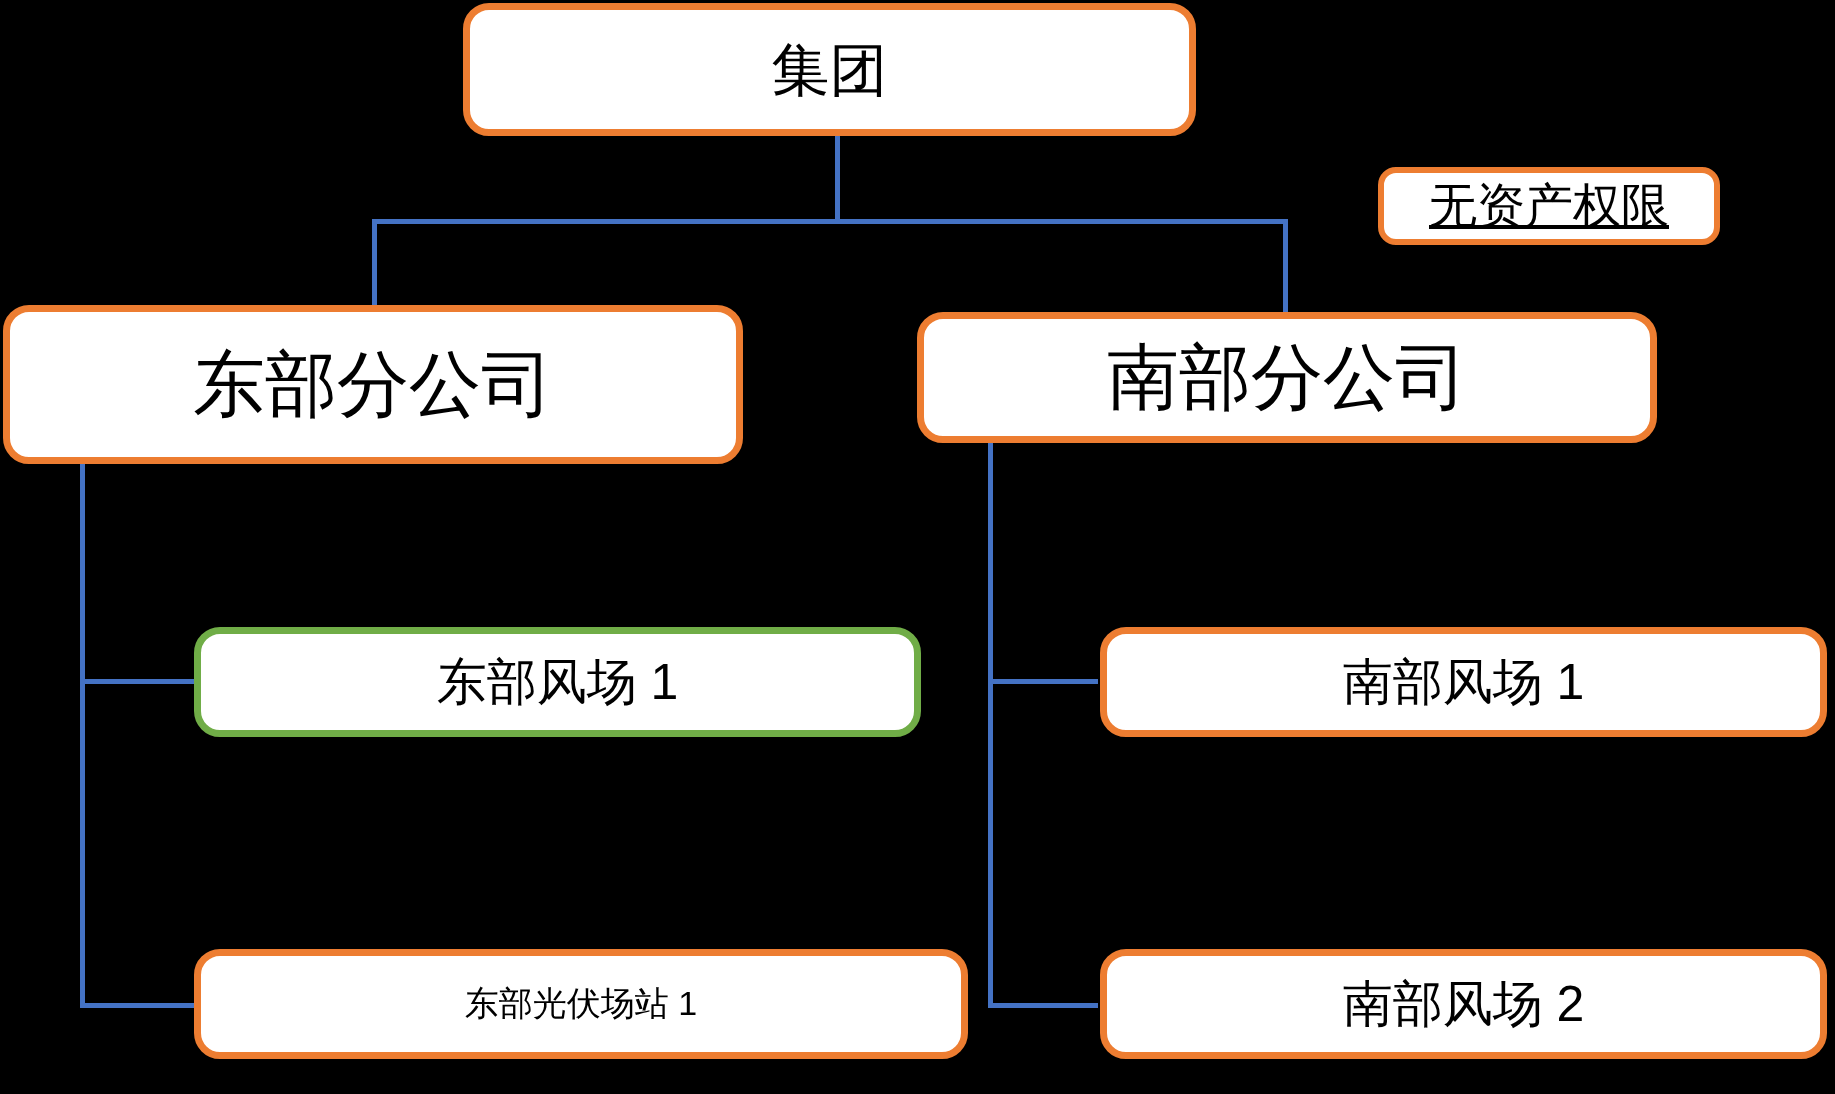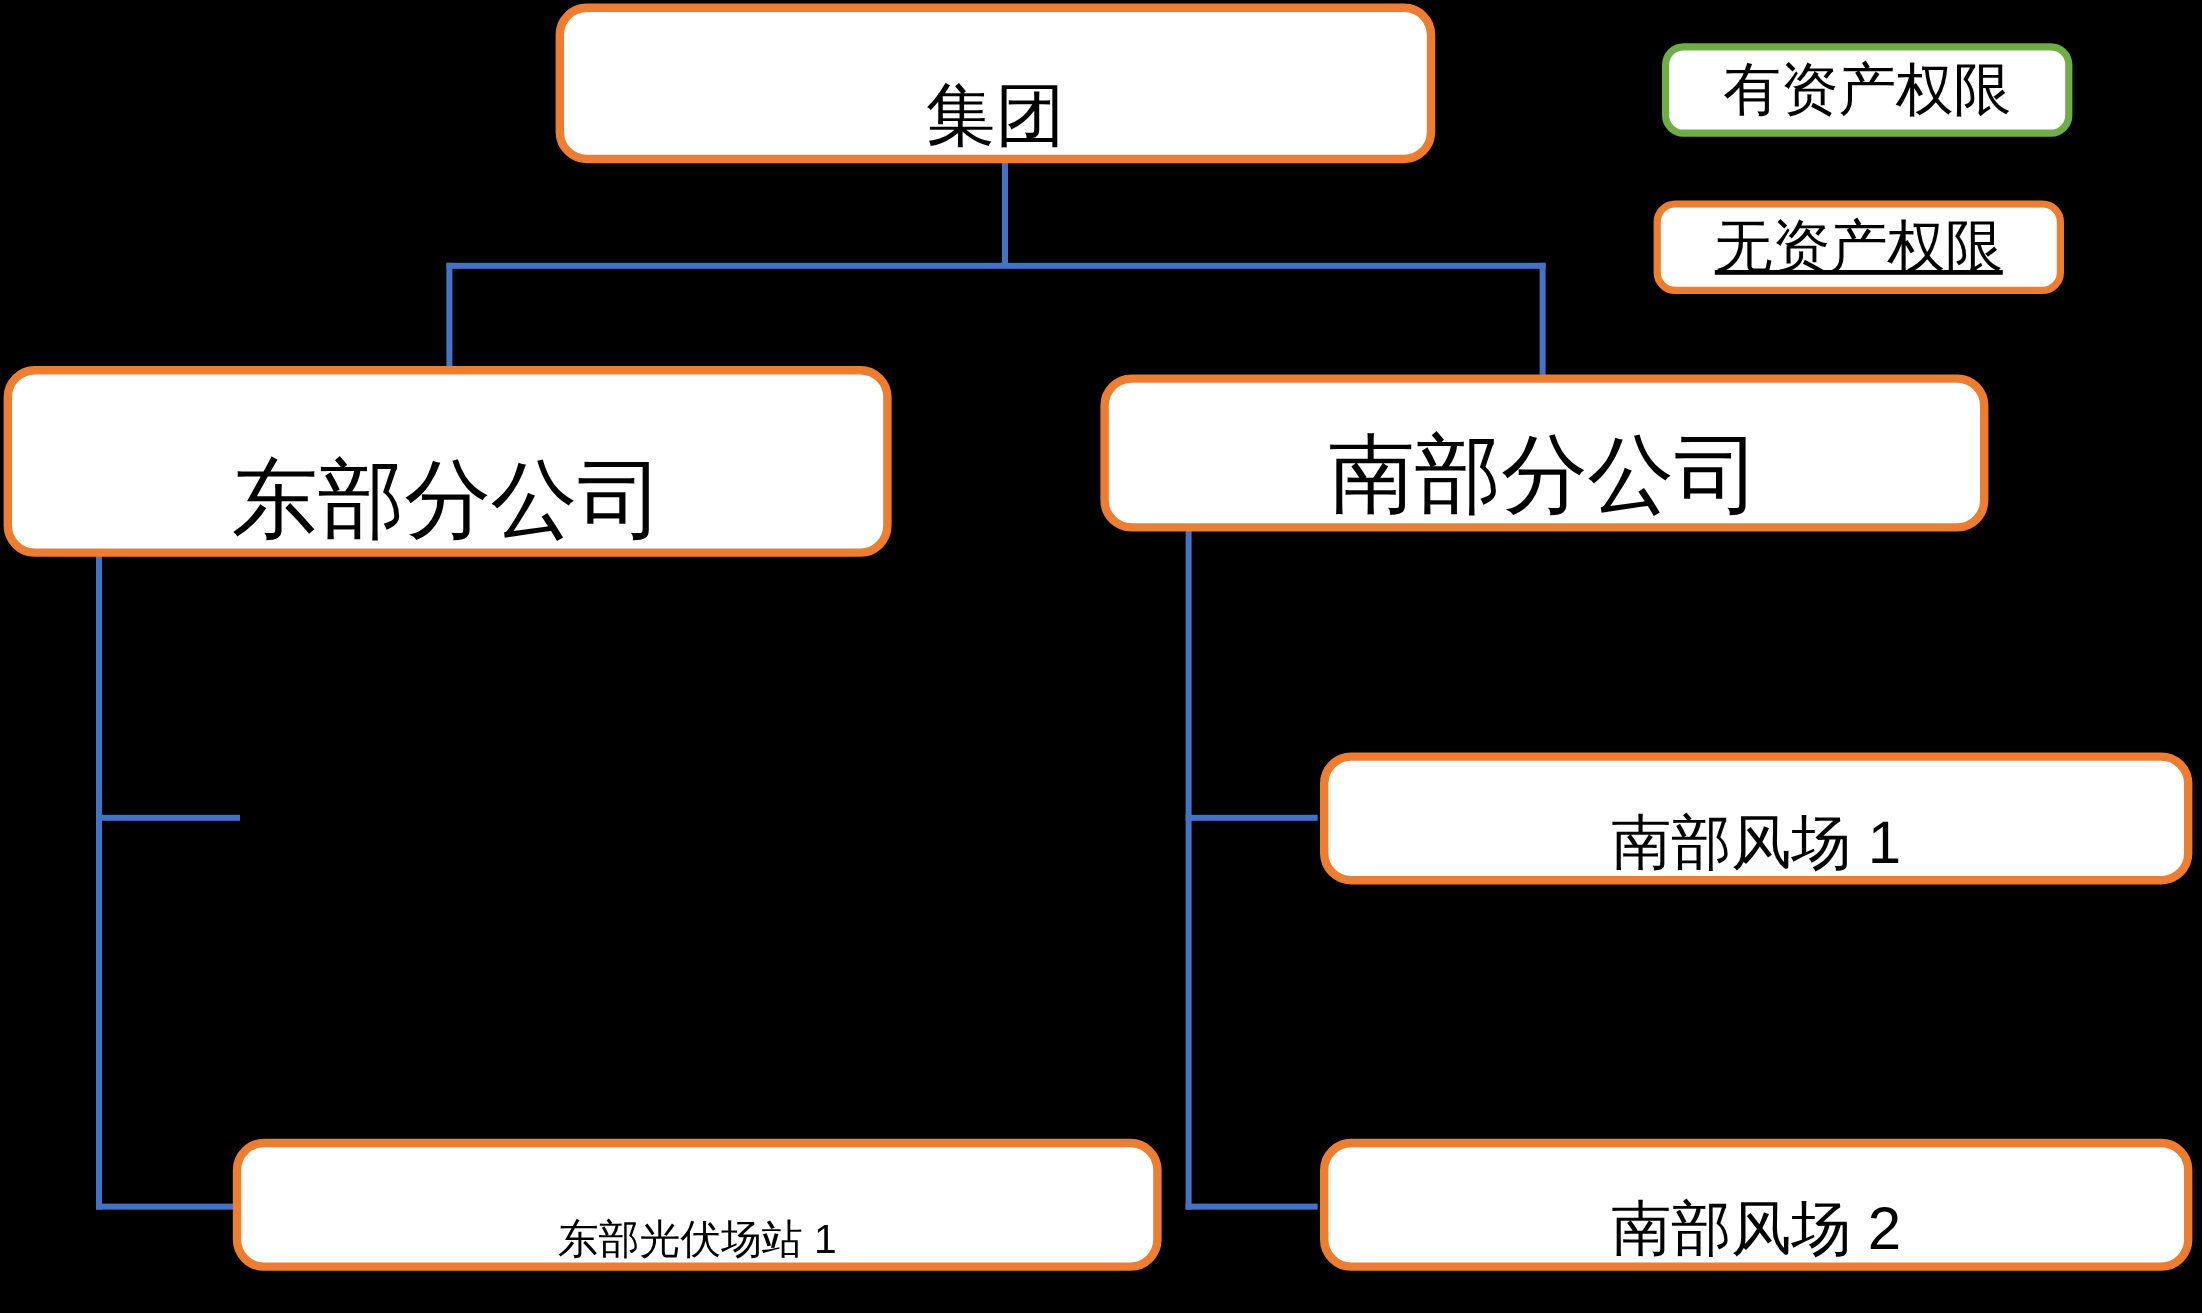--- a/index.html
+++ b/index.html
@@ -22,21 +22,21 @@
     background: #4472C4;
   }
 
   
   .node {
     position: absolute;
     box-sizing: border-box;
     background: #FFFFFF;
     border-radius: 26px;
     display: flex;
-    align-items: flex-end;
+    align-items: center;
     justify-content: center;
     color: #000000;
     text-align: center;
     line-height: 1.1;
     white-space: nowrap;
   }
   .node.orange { border: 7px solid #ED7D31; }
   .node.green  { border: 7px solid #70AD47; }
 
   .node .label { display: block; }
@@ -86,34 +86,34 @@
   </div>
 
   <div class="node orange" style="left:3px; top:305px; width:740px; height:159px; font-size:72px;">
     <span class="label">东部分公司</span>
   </div>
 
   <div class="node orange" style="left:917px; top:312px; width:740px; height:131px; font-size:72px;">
     <span class="label">南部分公司</span>
   </div>
 
+  <div class="node green" style="left:194px; top:627px; width:727px; height:110px; font-size:50px;">
+    <span class="label">东部风场 1</span>
+  </div>
 
   <div class="node orange" style="left:194px; top:949px; width:774px; height:110px; font-size:34px;">
     <span class="label">东部光伏场站 1</span>
   </div>
 
   <div class="node orange" style="left:1100px; top:627px; width:727px; height:110px; font-size:50px;">
     <span class="label">南部风场 1</span>
   </div>
 
   <div class="node orange" style="left:1100px; top:949px; width:727px; height:110px; font-size:50px;">
     <span class="label">南部风场 2</span>
   </div>
 
-  <div class="legend-chip green" style="left:1385px; top:36px; width:342px; height:78px; font-size:48px;">
-    <span class="label">有资产权限</span>
-  </div>
 
   <div class="legend-chip orange" style="left:1378px; top:167px; width:342px; height:78px; font-size:48px;text-decoration:underline;">
     <span class="label">无资产权限</span>
   </div>
 
 </div>
 
 </body></html>

